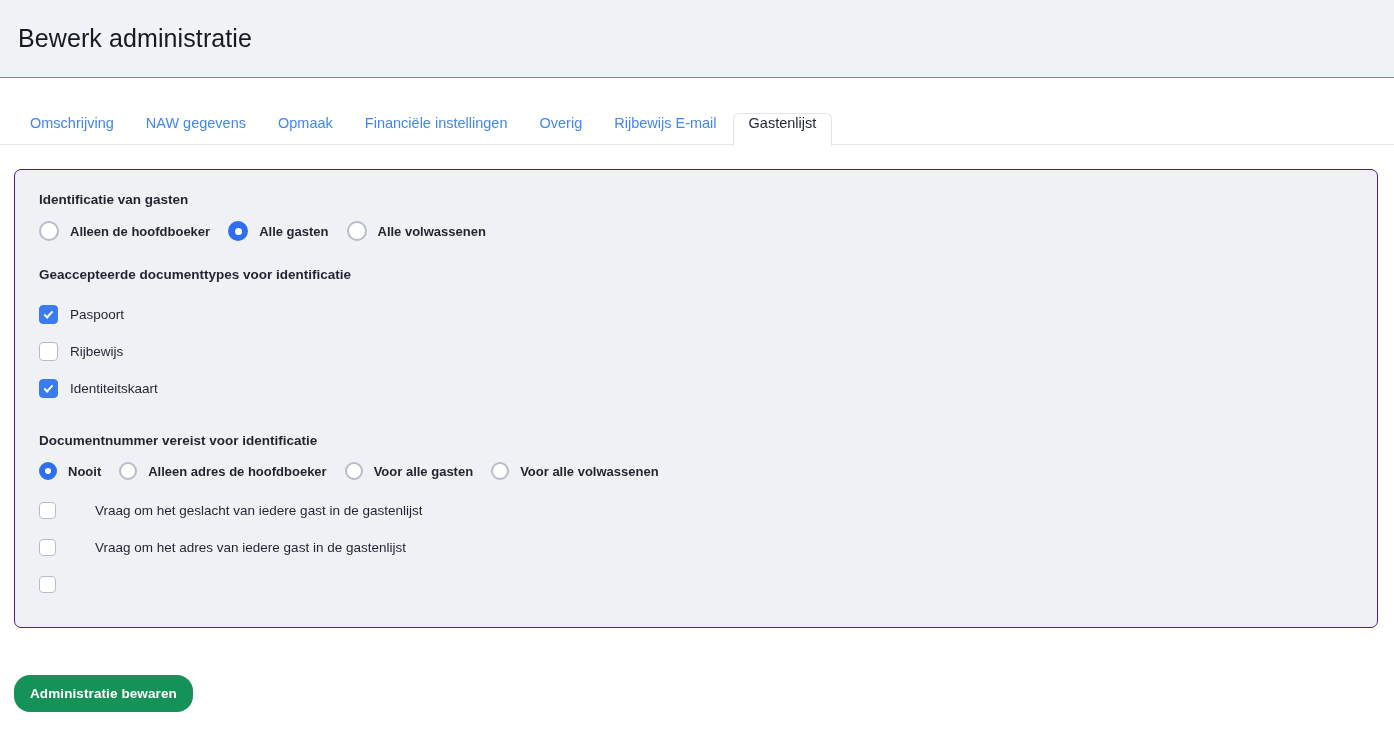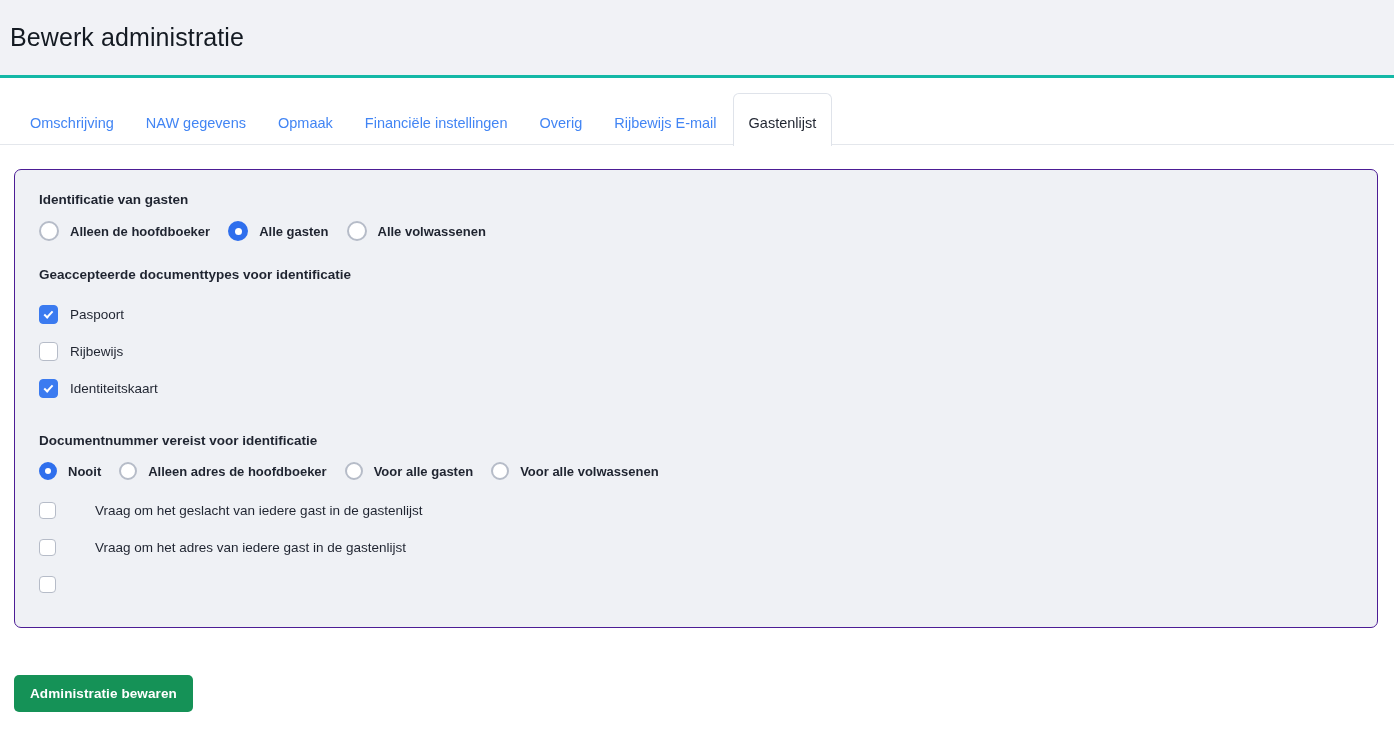--- a/index.html
+++ b/index.html
@@ -12,25 +12,25 @@
     background: #ffffff;
     font-family: "Liberation Sans", sans-serif;
     color: #1f2430;
     overflow: hidden;
   }
 
   
   .page-header {
     height: 78px;
     background: #f1f2f6;
-    border-bottom: 3px solid #14b8a6;
-    box-sizing: border-box;
-    display: flex;
-    align-items: center;
-    padding-left: 10px;
+    border-bottom: 1px solid #14b8a6;
+    box-sizing: border-box;
+    display: flex;
+    align-items: center;
+    padding-left: 18px;
   }
   .page-title {
     font-size: 25px;
     font-weight: 400;
     color: #141a22;
     letter-spacing: 0.1px;
   }
 
   
   .tab-bar {
@@ -64,21 +64,21 @@
     border: 1px solid transparent;
     border-bottom: none;
     border-radius: 6px 6px 0 0;
     margin-bottom: 0;
     box-sizing: border-box;
   }
   .tab.active {
     color: #1f2430;
     background: #ffffff;
     border-color: #dfe3ea;
-    padding-top: 20px;
+    padding-top: 0;
     padding-bottom: 14px;
     margin-bottom: -1px;
     text-align: right;
   }
 
   
   .content {
     padding: 24px 16px 0 14px;
   }
   .panel {
@@ -210,21 +210,21 @@
     padding: 47px 0 0 14px;
   }
   .save-button {
     display: inline-block;
     background: #159257;
     color: #ffffff;
     font-size: 13.5px;
     font-weight: bold;
     font-family: "Liberation Sans", sans-serif;
     border: none;
-    border-radius: 5px;
+    border-radius: 16px;
     padding: 11px 16px;
     cursor: pointer;
     letter-spacing: 0.1px;
   }
 </style>
 </head>
 <body>
 
 <div class="page-header">
   <div class="page-title">Bewerk administratie</div>

